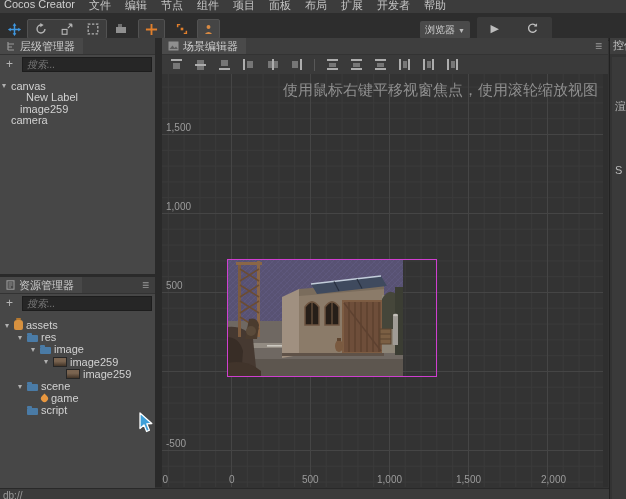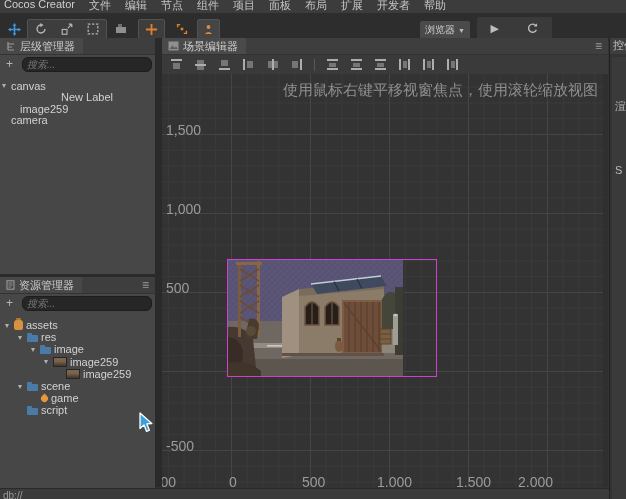--- a/index.html
+++ b/index.html
@@ -32,21 +32,21 @@
 
   
   .panel{position:absolute;background:#474747;overflow:hidden}
   .phead{position:relative;height:16px;background:#3e3e3e;border-bottom:1px solid #333}
   .ptab{position:absolute;left:0;top:0;height:16px;background:#484848;display:flex;align-items:center;gap:4px;
         padding:0 8px 0 6px;font-size:11px;color:#cccccc;white-space:nowrap}
   .hamburger{position:absolute;right:6px;top:1px;font-size:12px;color:#9a9a9a;cursor:pointer}
   .subrow{position:relative;height:19px;background:#474747}
   .plus-btn{position:absolute;left:6px;top:2px;font-size:12px;color:#b5b5b5;cursor:pointer}
   .search{position:absolute;left:22px;top:2px;width:120px;height:13px;background:#262626;border:1px solid #1d1d1d;
-        border-radius:6px;color:#bbb;font-size:10px;font-style:italic;padding:0 4px;outline:none;box-sizing:content-box}
+        border-radius:0;color:#bbb;font-size:10px;font-style:italic;padding:0 4px;outline:none;box-sizing:content-box}
   .search::placeholder{color:#787878}
 
   
   .tree{position:absolute;left:0;right:0;font-size:11px;color:#d2d2d2}
   .trow{display:flex;align-items:center;white-space:nowrap;cursor:pointer}
   .arrow{display:inline-block;width:9px;font-size:8px;color:#b0b0b0;text-align:left}
   .ticon{display:inline-block;margin-right:3px}
   .folder{width:11px;height:7px;background:#4a7ba6;border-radius:1px;position:relative;margin-top:3px}
   .folder::before{content:"";position:absolute;top:-2px;left:0;width:5px;height:2px;background:#4a7ba6;border-radius:1px 1px 0 0}
   .assets-ico{width:9px;height:10px;background:#d7913f;border-radius:3px 3px 2px 2px;position:relative}
@@ -79,21 +79,21 @@
   .ai-sep{width:1px;height:12px;background:#585858}
 
   #scene-canvas{position:absolute;left:0;top:36px;width:446px;height:413px;overflow:hidden;background-color:#333;
     background-image:
       linear-gradient(#454545 1px,transparent 1px),
       linear-gradient(90deg,#454545 1px,transparent 1px),
       linear-gradient(#3a3a3a 1px,transparent 1px),
       linear-gradient(90deg,#3a3a3a 1px,transparent 1px);
     background-size:79px 79px,79px 79px,15.8px 15.8px,15.8px 15.8px;
     background-position:69px 60px;cursor:default}
-  .axis-label{position:absolute;font-size:14px;color:#9b9b9b;white-space:nowrap}
+  .axis-label{position:absolute;font-size:10px;color:#9b9b9b;white-space:nowrap}
   #scene-hint{position:absolute;top:7px;right:10px;font-size:15px;color:#8f8f8f;white-space:nowrap}
   #selection-box{position:absolute;left:65px;top:185px;width:210px;height:118px;border:1px solid #cf3fd0;box-sizing:border-box}
   #sprite-image{position:absolute;left:65px;top:185px;width:176px;height:118px}
   #scene-scrollbar{position:absolute;right:0;top:0;width:5px;height:413px;background:#2f2f2f}
 
   
   #right-panel{left:609px;top:38px;width:17px;height:461px;background:#333;border-left:1px solid #222;overflow:hidden}
   #right-tabbar{position:relative;height:16px;background:#3e3e3e;white-space:nowrap;overflow:hidden;
                 font-size:11px;color:#c8c8c8;padding-left:3px}
   #right-content{position:absolute;left:2px;top:19px;right:0;bottom:0;background:#3a3a3a;overflow:hidden}
@@ -201,21 +201,21 @@
   </div>
   <div class="subrow">
     <span class="plus-btn">+</span>
     <input class="search" placeholder="搜索..." style="">
   </div>
   <div id="hier-tree" class="tree" style="top: 40px; bottom: 0px; padding-top: 2px;">
       <div class="trow" style="height: 11.5px; padding-left: 2px;">
         <span class="arrow">▾</span>
         <span>canvas</span>
       </div>
-      <div class="trow" style="height: 11.5px; padding-left: 11px; margin-left: 41px;">
+      <div class="trow" style="height: 11.5px; padding-left: 17px;">
         <span class="arrow"></span>
         <span>New Label</span>
       </div>
       <div class="trow" style="height: 11.5px; padding-left: 11px;">
         <span class="arrow"></span>
         <span>image259</span>
       </div>
       <div class="trow" style="height: 11.5px; padding-left: 2px; align-items: flex-end;">
         <span class="arrow"></span>
         <span>camera</span>
@@ -319,21 +319,21 @@
     <div id="axis-labels">
         <span class="axis-label" style="left: 4px; top: 48px;">1,500</span>
         <span class="axis-label" style="left: 4px; top: 127px;">1,000</span>
         <span class="axis-label" style="left: 4px; top: 206px;">500</span>
         <span class="axis-label" style="left: 4px; top: 364px;">-500</span>
         <span class="axis-label" style="left: -14px; top: 400px;">-500</span>
         <span class="axis-label" style="left: 67px; top: 400px;">0</span>
         <span class="axis-label" style="left: 140px; top: 400px;">500</span>
         <span class="axis-label" style="left: 215px; top: 400px;">1,000</span>
         <span class="axis-label" style="left: 294px; top: 400px;">1,500</span>
-        <span class="axis-label" style="left: 356px; top: 400px;">2,000</span>
+        <span class="axis-label" style="left: 379px; top: 400px;">2,000</span>
       </div>
 
     <svg id="sprite-image" viewBox="0 0 176 118">
       <defs>
         <pattern id="hatch" width="6" height="6" patternUnits="userSpaceOnUse">
           <path d="M0 6 L6 0" stroke="#6b6590" stroke-width="0.6"></path>
           <path d="M0 0 L6 6" stroke="#625c86" stroke-width="0.5"></path>
         </pattern>
       </defs>
 

